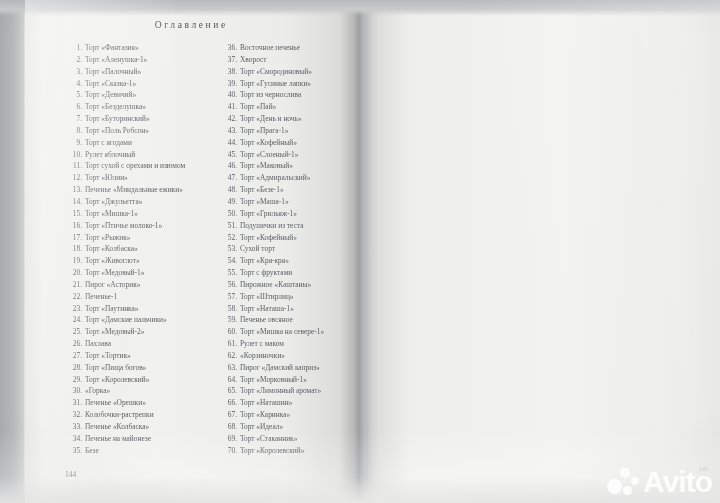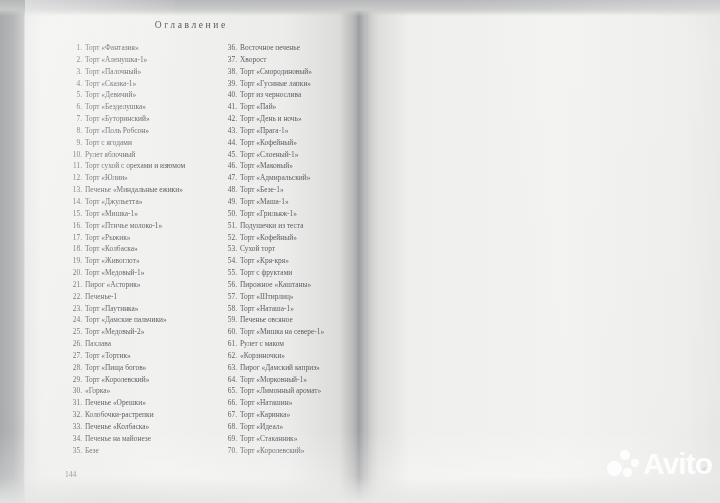--- a/index.html
+++ b/index.html
@@ -164,21 +164,21 @@
     font-size: 7.6px;
     color: #6a6c70;
   }
   #folio-left  { left: 43px;  top: 470px; }
   #folio-right { right: 12px; top: 466px; font-size: 6px; color: #aeb0b2; }
 
   
   #avito {
     position: absolute;
     right: 8px;
-    bottom: 24px;
+    bottom: 6px;
     display: flex;
     align-items: center;
     opacity: 0.92;
     pointer-events: none;
   }
   #avito-dots {
     position: relative;
     width: 34px;
     height: 30px;
     margin-right: 2px;

